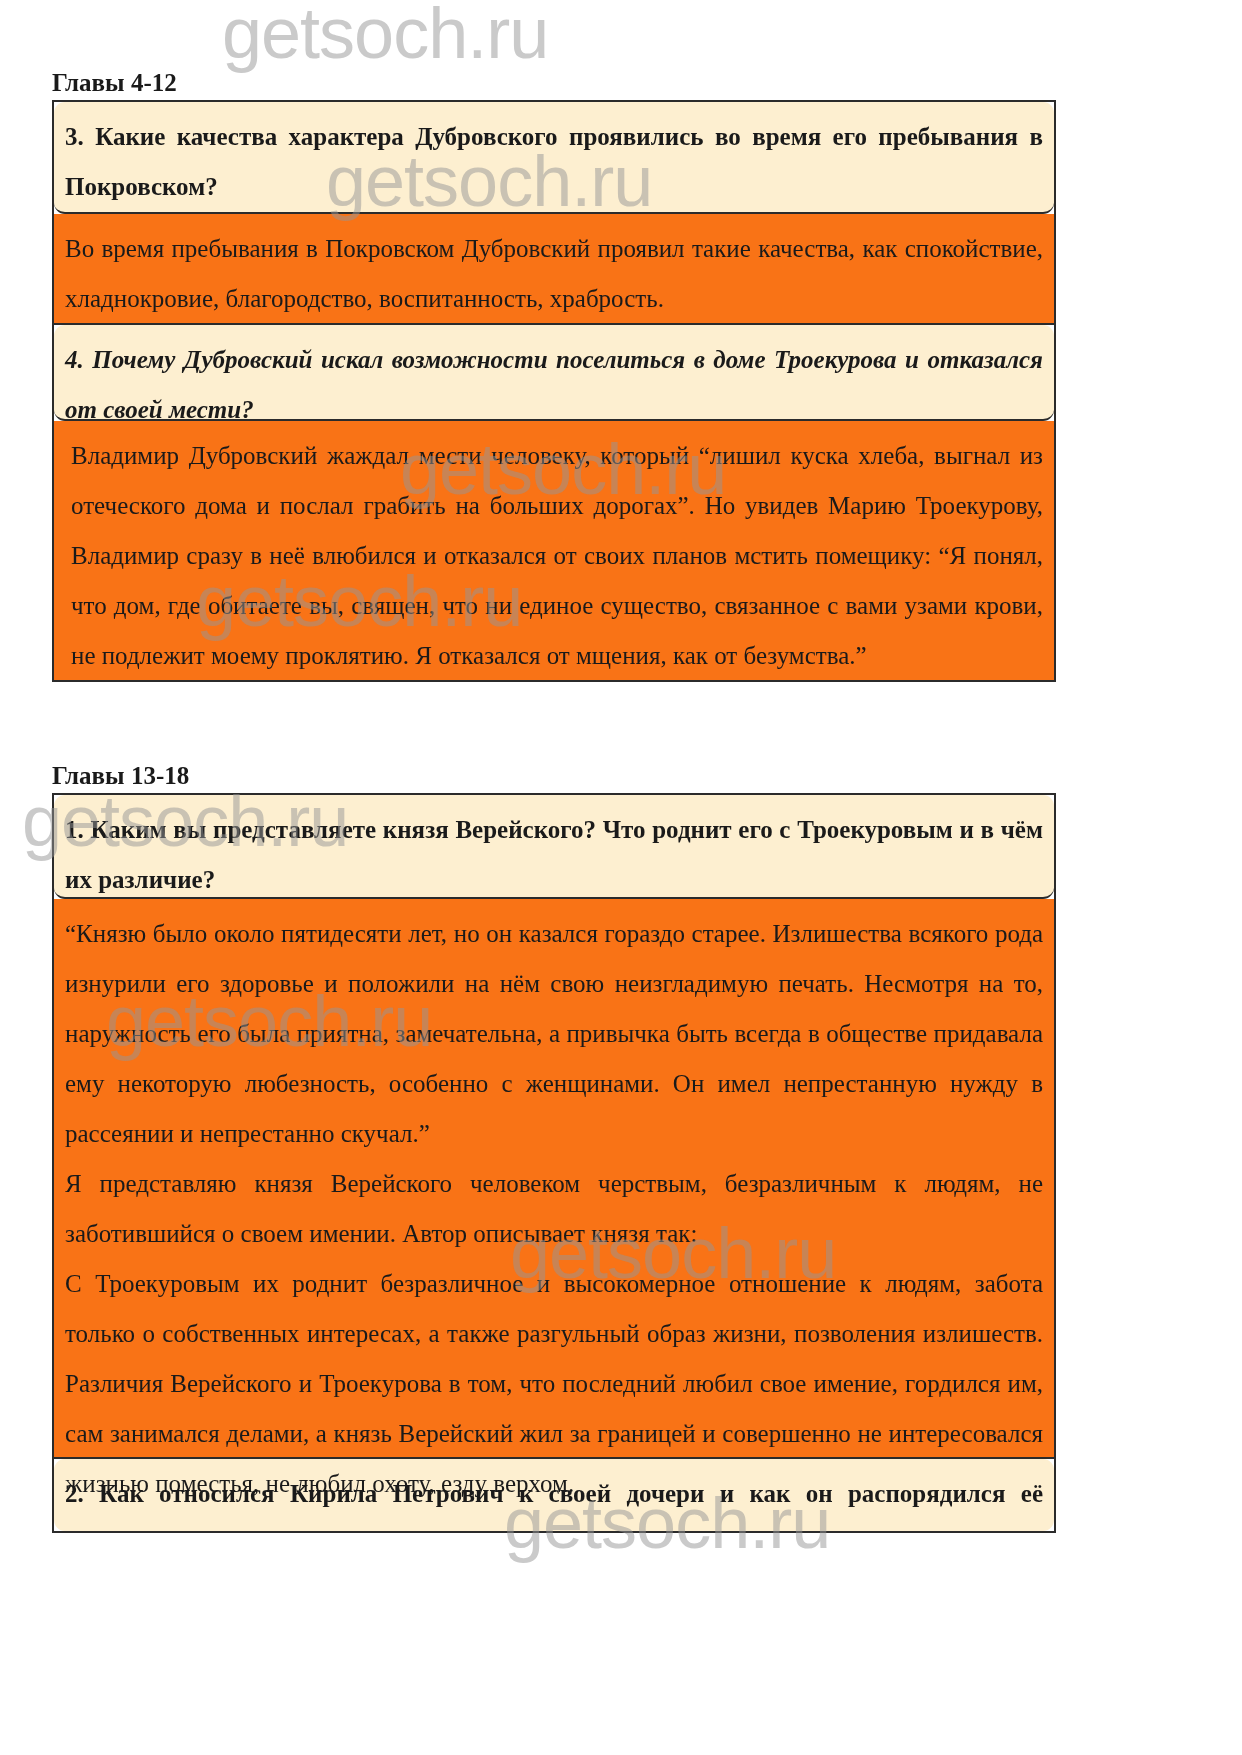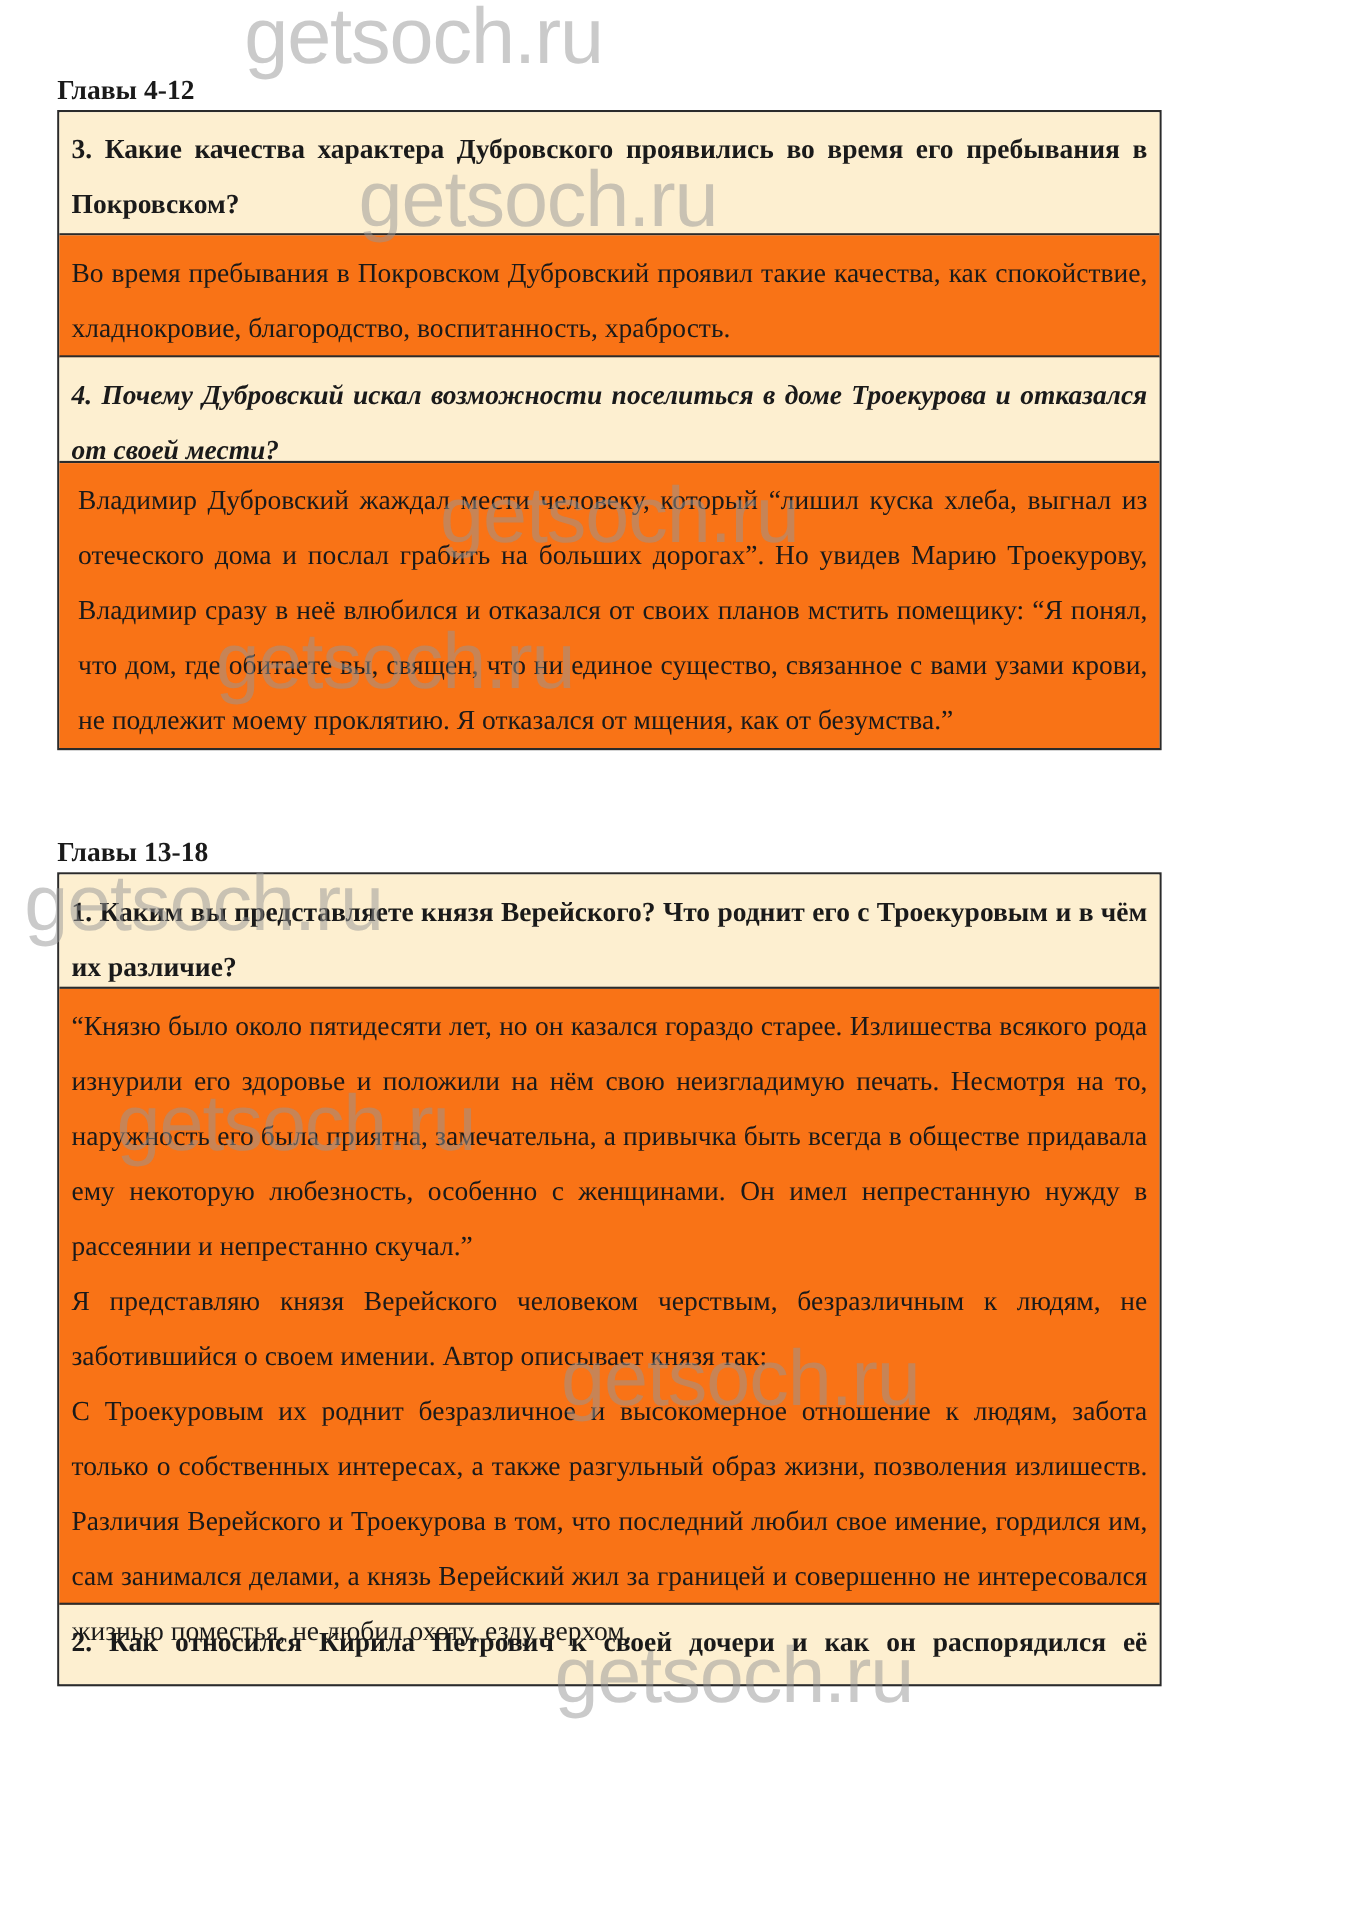--- a/index.html
+++ b/index.html
@@ -38,20 +38,21 @@
     }
     .q-cell {
       background: #fdefd0;
       border-bottom: 2px solid #2b2b2b;
       padding: 10px 11px 14px 11px;
       font-weight: bold;
       font-size: 25px;
       line-height: 50px;
       text-align: justify;
       text-align-last: left;
+      border-radius: 11px;
     }
     .a-cell {
       background: #f97316;
       padding: 10px 11px 14px 11px;
       font-size: 25px;
       line-height: 50px;
       text-align: justify;
       border-bottom: 2px solid #2b2b2b;
     }
     .a-cell:last-child,

